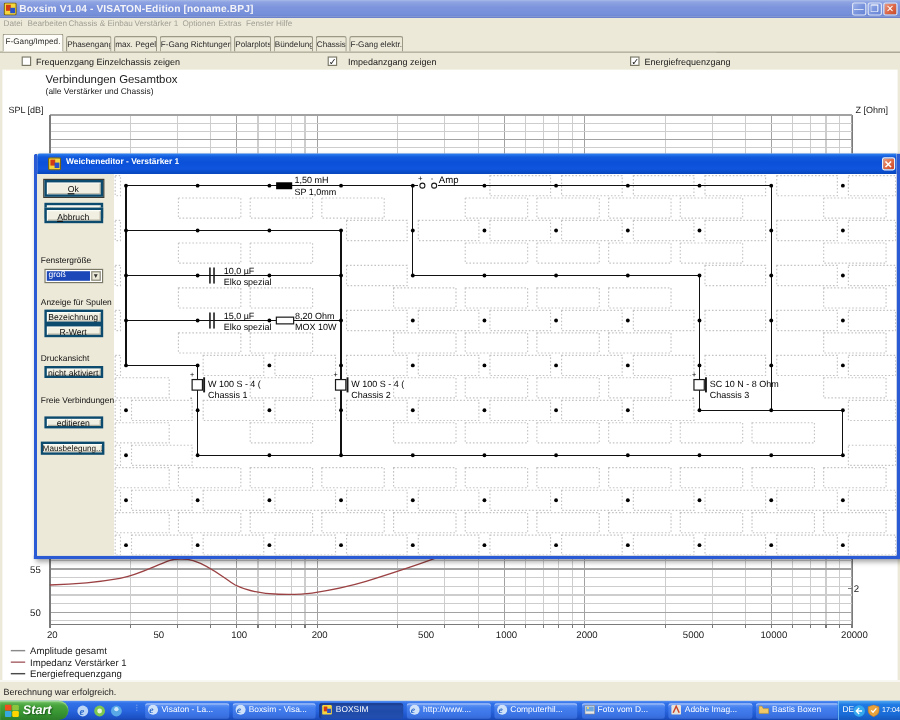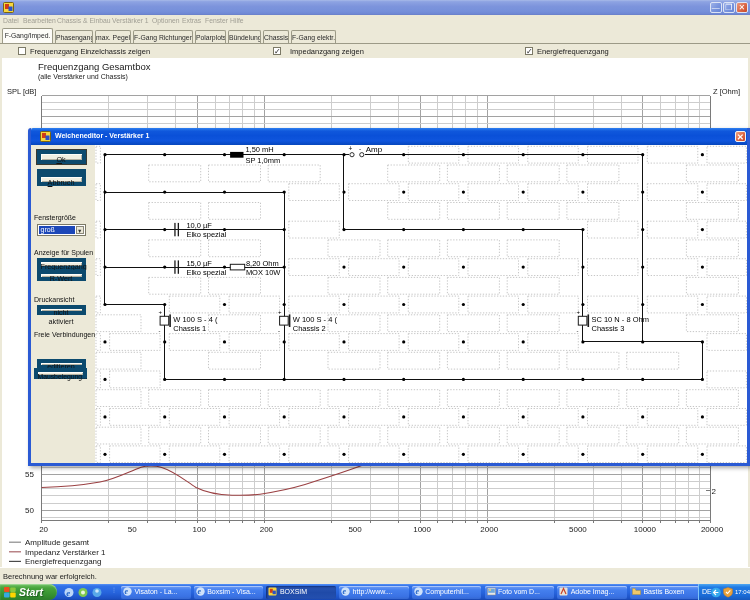--- a/index.html
+++ b/index.html
@@ -60,40 +60,41 @@
 #dialog { left:28px; top:128px; width:722px; height:337.5px; background:#ece9d8;
   border-left:3px solid #2a5ad4; border-right:3px solid #2a5ad4; border-bottom:3px solid #2a5ad4;
   border-radius:3px 0 0 0; box-shadow:2px 2px 4px rgba(0,0,0,0.35); }
 #dlgtitle { position:absolute; left:0; top:0; width:716px; height:16.5px; border-radius:2px 0 0 0;
   background:linear-gradient(180deg,#2f80f0 0%,#1058dc 18%,#0a50d8 45%,#0f55dd 75%,#0646bc 100%); }
 #dlgtitle .txt { position:absolute; left:24px; top:4px; color:#fff; font-size:7px; font-weight:bold; }
 #dlgclose { position:absolute; left:703.5px; top:2.5px; width:11.5px; height:11.5px; border-radius:2px;
   border:1px solid #f2f2f2; background:linear-gradient(135deg,#eda283 0%,#e2704b 45%,#cc4526 100%);
   color:#fff; font-size:8.5px; line-height:10px; text-align:center; font-weight:bold; }
 #dlgpanel { position:absolute; left:0px; top:16.5px; width:63.6px; height:318px; background:#ece9d8; }
-.dbtn { position:absolute; left:5.5px; width:49px; background:#f1efe2; border:4px solid #0c4a6e;
+.dbtn { position:absolute; left:5.5px; width:49px; background:#f1efe2; border:2px solid #0c4a6e;
   box-shadow:inset 1px 1px 0 #fdfdf8, inset -1px -1px 0 #b5b2a2; font-size:7.2px; color:#111;
   text-align:center; }
 .dlab { position:absolute; left:3px; font-size:7px; color:#111; white-space:nowrap; }
 #fdrop { position:absolute; left:5.5px; top:79.5px; width:49px; height:11.5px; background:#fff;
   border:1px solid #7b7966; }
 #fdrop .sel { position:absolute; left:1px; top:1px; right:9.5px; bottom:1px; background:#1c47b8; color:#fff;
   font-size:7px; padding-left:2px; }
 #fdrop .arr { position:absolute; right:0.5px; top:0.5px; width:8.5px; bottom:0.5px; background:#ece9d8;
   border:1px solid #8a887a; font-size:5.5px; color:#333; text-align:center; line-height:9px; }
 </style>
 </head>
 <body>
 
 <div id="maintitle" class="abs">
   <svg class="abs" style="left:2.5px;top:1.5px" width="11" height="11" viewBox="0 0 11 11">
       <rect x="0.5" y="0.5" width="10" height="10" rx="1" fill="#f6d63e" stroke="#7a6410"></rect>
       <rect x="2" y="2" width="4" height="5" fill="#d23c14"></rect>
       <rect x="5.5" y="4.5" width="4" height="4.5" fill="#2a52c8"></rect>
     </svg>
+  <span class="txt">Boxsim V1.04 - VISATON-Edition [noname.BPJ]</span>
   <div class="capbtn capblue" style="left:710px;">—</div>
   <div class="capbtn capblue" style="left:723px;">❐</div>
   <div class="capbtn capred" style="left:736px;">✕</div>
 </div>
 
 <div id="menubar" class="abs">
   <span style="left:3px">Datei</span>
     <span style="left:23px">Bearbeiten</span>
     <span style="left:57px">Chassis &amp; Einbau</span>
     <span style="left:112px">Verstärker 1</span>
@@ -118,21 +119,21 @@
 <div id="cbrow" class="abs">
   <div class="cb" style="left:18px;"></div>
     <span class="cblab" style="left:30px">Frequenzgang Einzelchassis zeigen</span>
   <div class="cb" style="left:273px;">✓</div>
     <span class="cblab" style="left:290px">Impedanzgang zeigen</span>
   <div class="cb" style="left:525px;">✓</div>
     <span class="cblab" style="left:537px">Energiefrequenzgang noname</span>
 </div>
 
 <div id="chartbg" class="abs"></div>
-<div class="abs" style="left:38px;top:61px;font-size:9.5px;color:#1a1a1a;">Frequenzgang Gesamtbox</div>
+<div class="abs" style="left:38px;top:61px;font-size:9.5px;color:#1a1a1a;">Verbindungen Gesamtbox</div>
 <div class="abs" style="left:38px;top:73px;font-size:7px;color:#1a1a1a;">(alle Verstärker und Chassis)</div>
 <div class="abs" style="left:7px;top:87px;font-size:7.5px;color:#1a1a1a;">SPL [dB]</div>
 <div class="abs" style="left:713px;top:87px;font-size:7.5px;color:#1a1a1a;">Z [Ohm]</div>
 <svg style="position:absolute;left:0;top:0" width="750" height="600" viewBox="0 0 750 600">
 <line x1="41.6" y1="95.8" x2="41.6" y2="128" stroke="#a2a2a2" stroke-width="1" shape-rendering="crispEdges"></line>
 <line x1="41.6" y1="465.5" x2="41.6" y2="520.7" stroke="#a2a2a2" stroke-width="1" shape-rendering="crispEdges"></line>
 <line x1="108.7" y1="95.8" x2="108.7" y2="128" stroke="#cdcdcd" stroke-width="1" shape-rendering="crispEdges"></line>
 <line x1="108.7" y1="465.5" x2="108.7" y2="520.7" stroke="#cdcdcd" stroke-width="1" shape-rendering="crispEdges"></line>
 <line x1="147.9" y1="95.8" x2="147.9" y2="128" stroke="#cdcdcd" stroke-width="1" shape-rendering="crispEdges"></line>
 <line x1="147.9" y1="465.5" x2="147.9" y2="520.7" stroke="#cdcdcd" stroke-width="1" shape-rendering="crispEdges"></line>
@@ -366,26 +367,26 @@
   <div id="dlgpanel">
     <div class="dbtn" style="top:5.5px;height:13.5px;line-height:11.5px;box-shadow:inset 1px 1px 0 #fdfdf8, inset -1px -1px 0 #b5b2a2, 0 0 0 1px #3a3a32;"><u>O</u>k</div>
     <div class="dbtn" style="top:24.5px;height:13px;line-height:11px;"><u>Ü</u>bernehmen</div>
     <div class="dbtn" style="top:28px;height:13px;line-height:11px;"><u>A</u>bbruch</div>
     <div class="dlab" style="top:69px;">Fenstergröße</div>
     <div id="fdrop">
         <div class="sel">groß</div>
         <div class="arr">▼</div>
       </div>
     <div class="dlab" style="top:104px;">Anzeige für Spulen</div>
-    <div class="dbtn" style="top:113.5px;height:12px;line-height:10px;">Frequenzgang</div>
+    <div class="dbtn" style="top:113.5px;height:12px;line-height:10px;">Bezeichnung</div>
     <div class="dbtn" style="top:125.5px;height:11px;line-height:9px;">R-Wert</div>
     <div class="dlab" style="top:151.5px;">Druckansicht</div>
     <div class="dbtn" style="top:160.5px;height:10px;line-height:8.5px;">nicht aktiviert</div>
     <div class="dlab" style="top:186px;">Freie Verbindungen</div>
-    <div class="dbtn" style="top:214px;height:10px;line-height:8.5px;">editieren</div>
+    <div class="dbtn" style="top:202px;height:10px;line-height:8.5px;">editieren</div>
     <div class="dbtn" style="top:223.5px;height:10.5px;line-height:9px;left:2.5px;width:53px;font-size:6.8px;">Mausbelegung...</div>
   </div>
 </div>
 <svg style="position:absolute;left:94.6px;top:144.5px" width="652.4" height="318.0" viewBox="94.6 144.5 652.4 318.0">
 <rect x="94.6" y="144.5" width="652.4" height="318.0" fill="#ffffff"></rect>
 <rect x="95.6" y="145.8" width="4.4" height="16.8" fill="none" stroke="#c3c3c3" stroke-width="0.95" stroke-dasharray="1.3,1.6"></rect>
 <rect x="407.9" y="145.8" width="50.5" height="16.8" fill="none" stroke="#c3c3c3" stroke-width="0.95" stroke-dasharray="1.3,1.6"></rect>
 <rect x="467.6" y="145.8" width="50.5" height="16.8" fill="none" stroke="#c3c3c3" stroke-width="0.95" stroke-dasharray="1.3,1.6"></rect>
 <rect x="527.4" y="145.8" width="50.5" height="16.8" fill="none" stroke="#c3c3c3" stroke-width="0.95" stroke-dasharray="1.3,1.6"></rect>
 <rect x="587.1" y="145.8" width="50.5" height="16.8" fill="none" stroke="#c3c3c3" stroke-width="0.95" stroke-dasharray="1.3,1.6"></rect>

